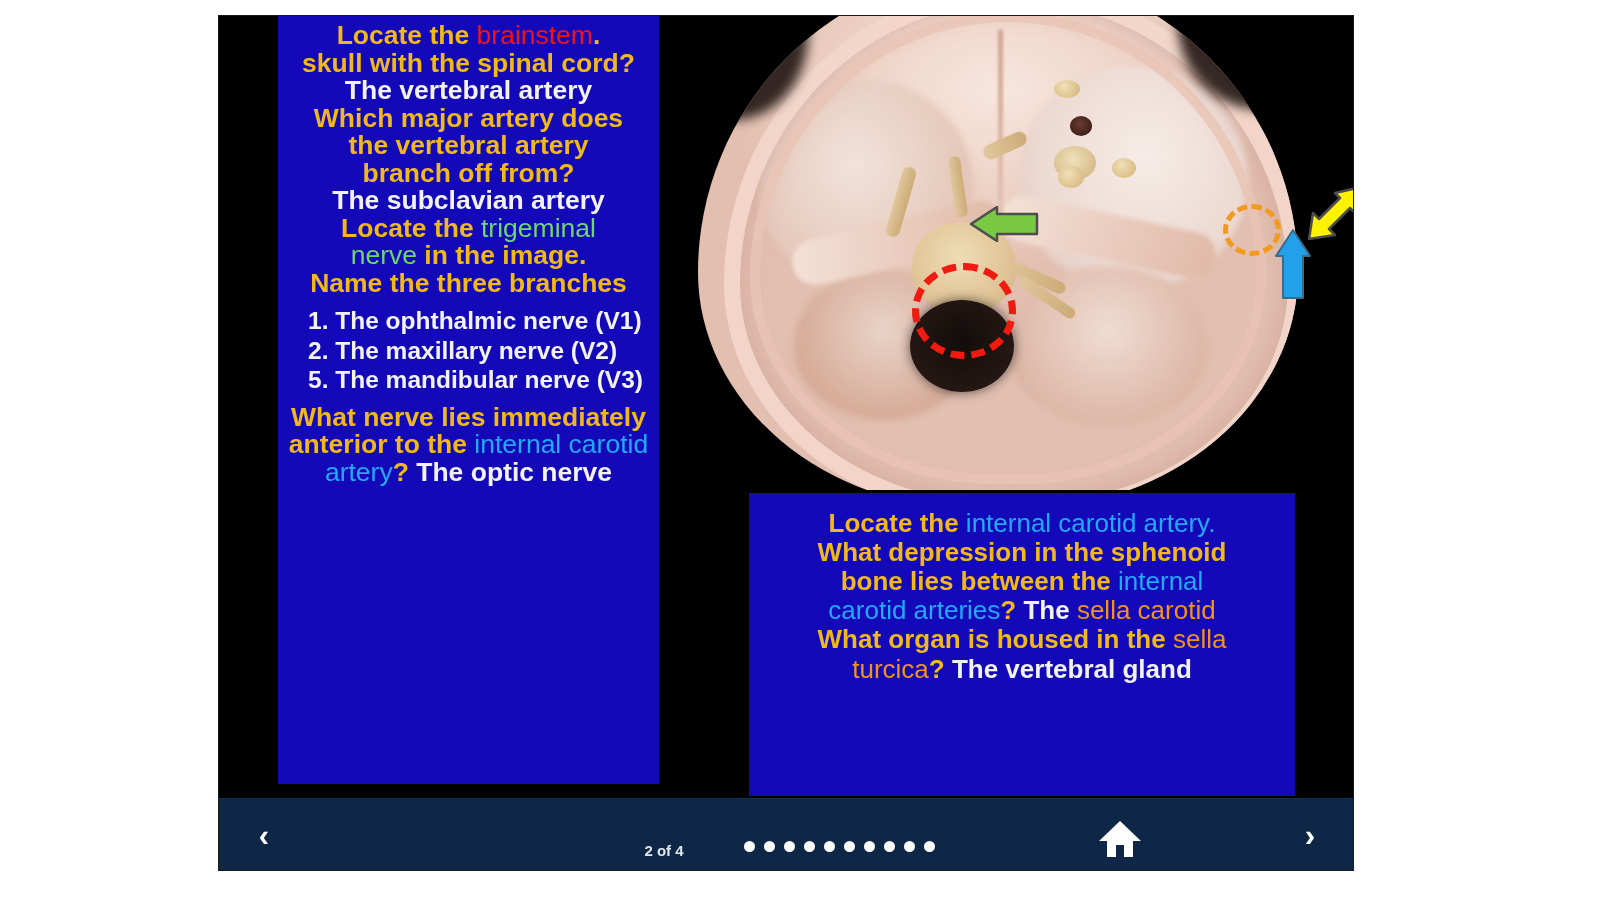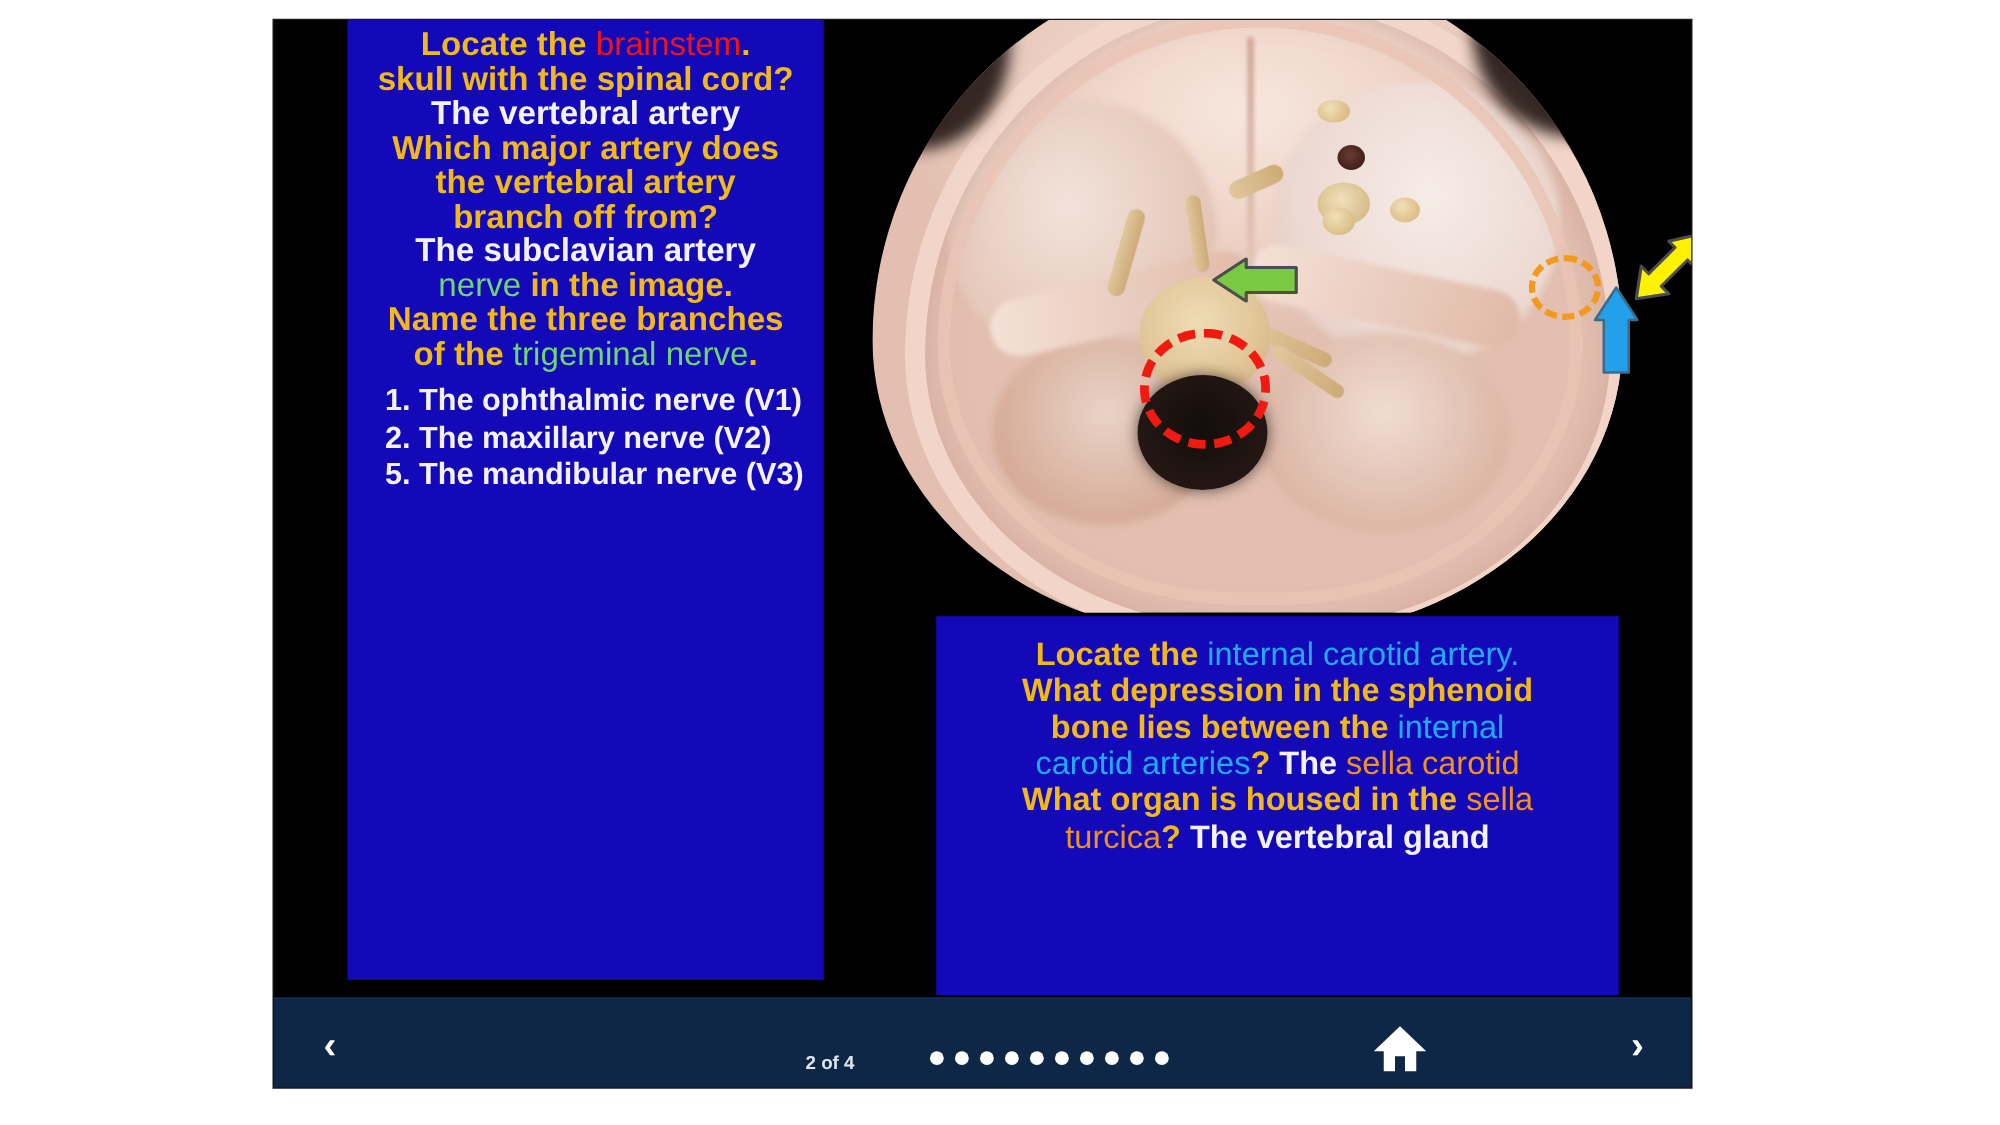--- a/index.html
+++ b/index.html
@@ -167,30 +167,35 @@
     <div class="panel" id="panel-left">
       <div class="txtpad">
         <div id="left-lines">
             <div class="line "><span class="q">Locate the </span><span class="red">brainstem</span><span class="q">.</span></div>
             <div class="line "><span class="q">skull with the spinal cord?</span></div>
             <div class="line "><span class="a">The vertebral artery</span></div>
             <div class="line "><span class="q">Which major artery does</span></div>
             <div class="line "><span class="q">the vertebral artery</span></div>
             <div class="line "><span class="q">branch off from?</span></div>
             <div class="line "><span class="a">The subclavian artery</span></div>
+            <div class="line "><span class="q">Locate the </span><span class="green">trigeminal</span></div>
             <div class="line "><span class="green">nerve</span><span class="q"> in the image.</span></div>
             <div class="line "><span class="q">Name the three branches</span></div>
-            <div class="line "><span class="q">of the </span><span class="green">trigeminal nerve</span><span class="q">.</span></div>
           </div>
         <div class="listwrap" id="left-list">
             <div class="listitem">1. The ophthalmic nerve (V1)</div>
             <div class="listitem">2. The maxillary nerve (V2)</div>
             <div class="listitem">5. The mandibular nerve (V3)</div>
           </div>
         <div class="gap"></div>
+        <div id="left-closing">
+            <div class="line "><span class="q">What nerve lies immediately</span></div>
+            <div class="line "><span class="q">anterior to the </span><span class="cyan">internal carotid</span></div>
+            <div class="line "><span class="cyan">artery</span><span class="q">?  </span><span class="a">The optic nerve</span></div>
+          </div>
       </div>
     </div>
 
     <div class="panel" id="panel-right">
       <div class="txtpad" style="padding-top:16px;">
         <div id="right-lines">
             <div class="line "><span class="q">Locate the </span><span class="cyan">internal carotid artery</span><span class="cyan">.</span></div>
             <div class="line "><span class="q">What depression in the sphenoid</span></div>
             <div class="line "><span class="q">bone lies between the </span><span class="cyan">internal</span></div>
             <div class="line "><span class="cyan">carotid arteries</span><span class="q">?  </span><span class="a">The </span><span class="orange">sella carotid</span></div>

